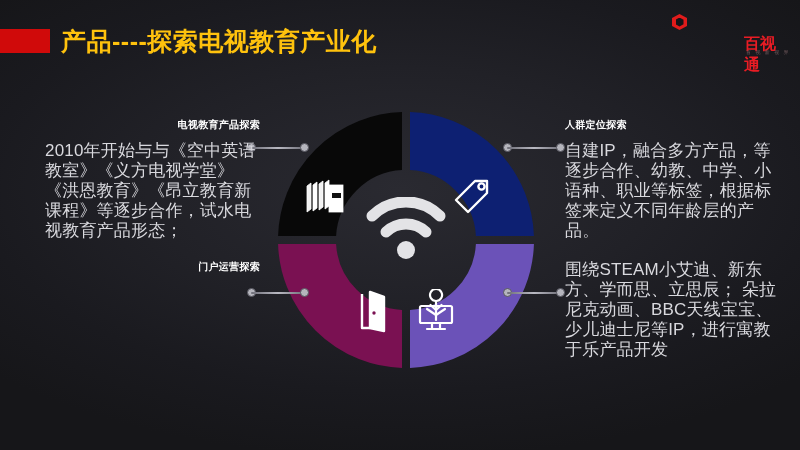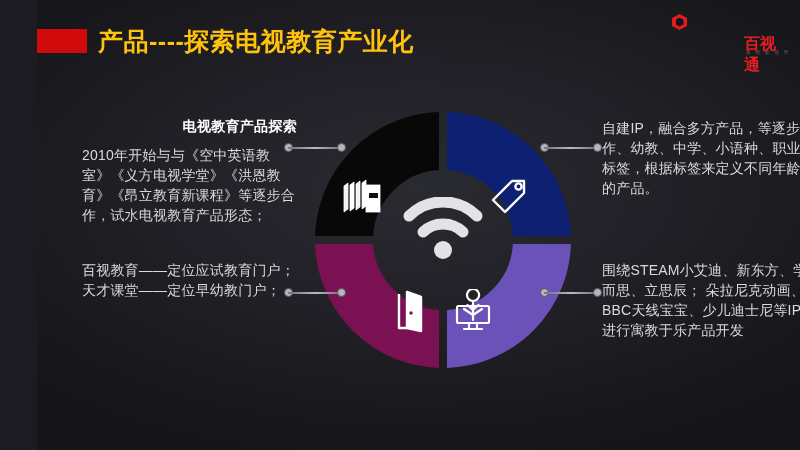--- a/index.html
+++ b/index.html
@@ -6,21 +6,20 @@
   html,body { width:800px; height:450px; overflow:hidden; }
   body {
     background:#1b1b21;
     font-family:"Liberation Sans","DejaVu Sans",sans-serif;
     position:relative;
   }
   .slide {
     position:absolute; inset:0;
     background:
       radial-gradient(ellipse 70% 60% at 50% 42%, #2a2a31 0%, #212127 45%, #1a1a1f 75%, #161619 100%);
-    margin-left: 37px;
   }
   
   .title-bar {
     position:absolute; left:0; top:29px;
     width:50px; height:24px;
     background:#d00a0a;
   }
   .title-text {
     position:absolute; left:61px; top:25px;
     font-size:25px; font-weight:bold;
@@ -83,25 +82,25 @@
   }
   .conn .dot.l { left:0; }
   .conn .dot.r { right:0; }
   .c-tl { left:247px; top:143px; width:62px; }
   .c-tr { left:503px; top:143px; width:62px; }
   .c-bl { left:247px; top:288px; width:62px; }
   .c-br { left:503px; top:288px; width:62px; }
   
   .blk { position:absolute; width:215px; }
   .blk h3 {
-    font-size:14px; font-weight:bold; color:#ffffff;
+    font-size:10px; font-weight:bold; color:#ffffff;
     margin-bottom:9px; letter-spacing:0.3px;
   }
   .blk p {
-    font-size:14px; line-height:20px; color:#d9d9de;
+    font-size:17px; line-height:20px; color:#d9d9de;
     letter-spacing:0.2px;
   }
   .blk.left  { text-align:left; }
   .blk.left h3 { text-align:right; }
   .b1 { left:45px;  top:118px; }
   .b2 { left:45px;  top:260px; }
   .b3 { left:565px; top:118px; }
   .b4 { left:565px; top:260px; }
 </style>
 </head>
@@ -216,25 +215,25 @@
     <span class="bar"></span>
     <span class="dot r"></span>
   </div>
 
   <div class="blk left b1">
     <h3>电视教育产品探索</h3>
     <p>2010年开始与与《空中英语教室》《义方电视学堂》《洪恩教育》《昂立教育新课程》等逐步合作，试水电视教育产品形态；</p>
   </div>
 
   <div class="blk left b2">
-    <p style="white-space:pre-line">百视教育——定位应试教育门户；
-天才课堂——定位早幼教门户；</p>
+    <h3>门户运营探索</h3>
   </div>
 
   <div class="blk b3">
+    <h3>人群定位探索</h3>
     <p>自建IP，融合多方产品，等逐步合作、幼教、中学、小语种、职业等标签，根据标签来定义不同年龄层的产品。</p>
   </div>
 
   <div class="blk b4">
     <p>围绕STEAM小艾迪、新东方、学而思、立思辰； 朵拉尼克动画、BBC天线宝宝、少儿迪士尼等IP，进行寓教于乐产品开发</p>
   </div>
 
 </div>
 
 </body></html>

